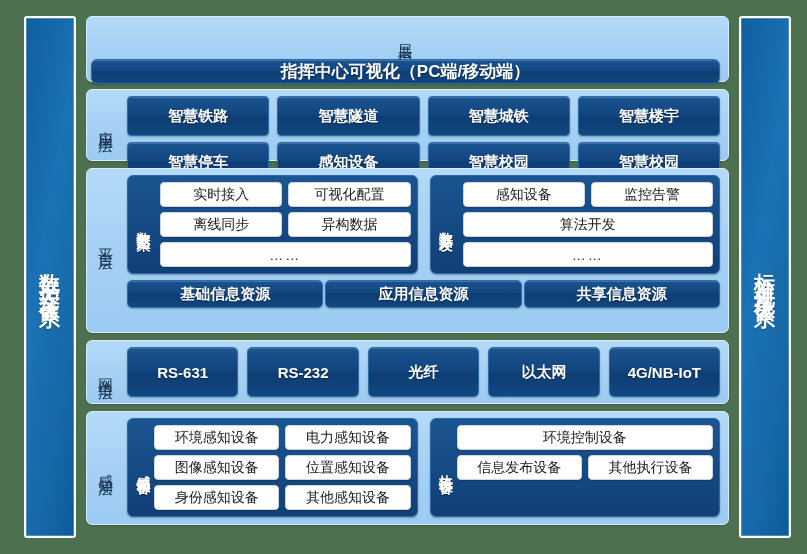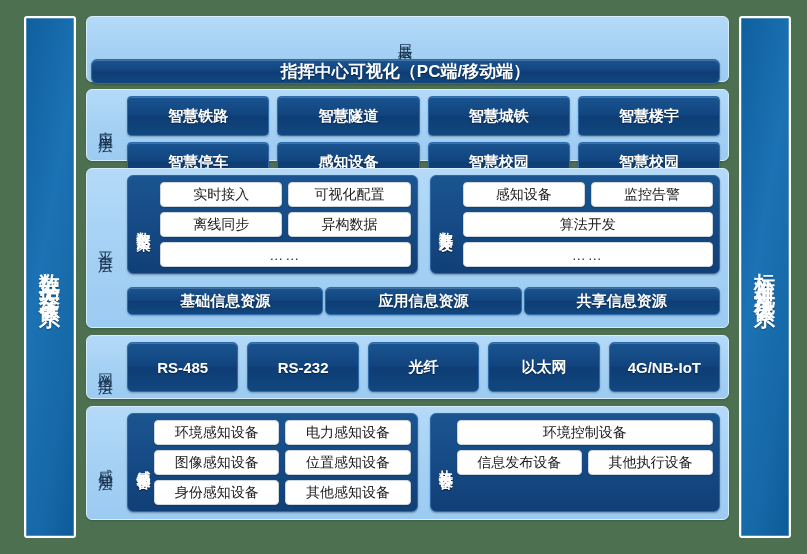--- a/index.html
+++ b/index.html
@@ -101,21 +101,21 @@
     font-size: 17px;
     border-radius: 6px;
   }
 
   
   .app-layer { height: 72px; }
   .app-row { display: flex; gap: 8px; flex: 1 1 auto; }
   .app-cell { flex: 1 1 0; font-size: 15px; border-radius: 4px; height: 40px; }
 
   
-  .platform-layer { padding-bottom: 12px; }
+  .platform-layer { padding-bottom: 24px; }
   .platform-top { display: flex; gap: 12px; }
   .pgroup {
     flex: 1 1 0;
     background: linear-gradient(180deg, #185architecture 0%, #11447e 100%);
     background: linear-gradient(180deg, #1a5591 0%, #113f77 100%);
     border: 1px solid #2d69a8;
     border-radius: 6px;
     display: flex;
     padding: 6px;
     gap: 6px;
@@ -153,21 +153,21 @@
     height: 25px;
     display: flex;
     align-items: center;
     justify-content: center;
     box-shadow: 0 1px 1px rgba(0,0,0,.18);
     white-space: nowrap;
   }
   .wbox.half { flex: 1 1 0; min-width: 0; }
   .wbox.full { flex: 1 1 auto; letter-spacing: 2px; color: #333; }
 
-  .res-row { display: flex; gap: 2px; margin-top: 7px; }
+  .res-row { display: flex; gap: 2px; }
   .res-cell { flex: 1 1 0; font-size: 15px; height: 28px; border-radius: 5px; }
 
   
   .net-layer { height: 64px; }
   .net-row { display: flex; gap: 9px; flex: 1 1 auto; align-items: stretch; }
   .net-cell { flex: 1 1 0; font-size: 15px; border-radius: 5px; }
 
   
   .sense-layer { padding-bottom: 7px; }
   .sense-top { display: flex; gap: 12px; }
@@ -265,21 +265,21 @@
           <div class="dbox res-cell">共享信息资源</div>
         </div>
 
       </div>
     </div>
 
     <div class="layer net-layer">
       <div class="layer-label">网络层</div>
       <div class="layer-body">
         <div class="net-row">
-          <div class="dbox net-cell">RS-485</div>
+          <div class="dbox net-cell">RS-631</div>
           <div class="dbox net-cell">RS-232</div>
           <div class="dbox net-cell">光纤</div>
           <div class="dbox net-cell">以太网</div>
           <div class="dbox net-cell">4G/NB-IoT</div>
         </div>
       </div>
     </div>
 
     <div class="layer sense-layer">
       <div class="layer-label">感知层</div>

